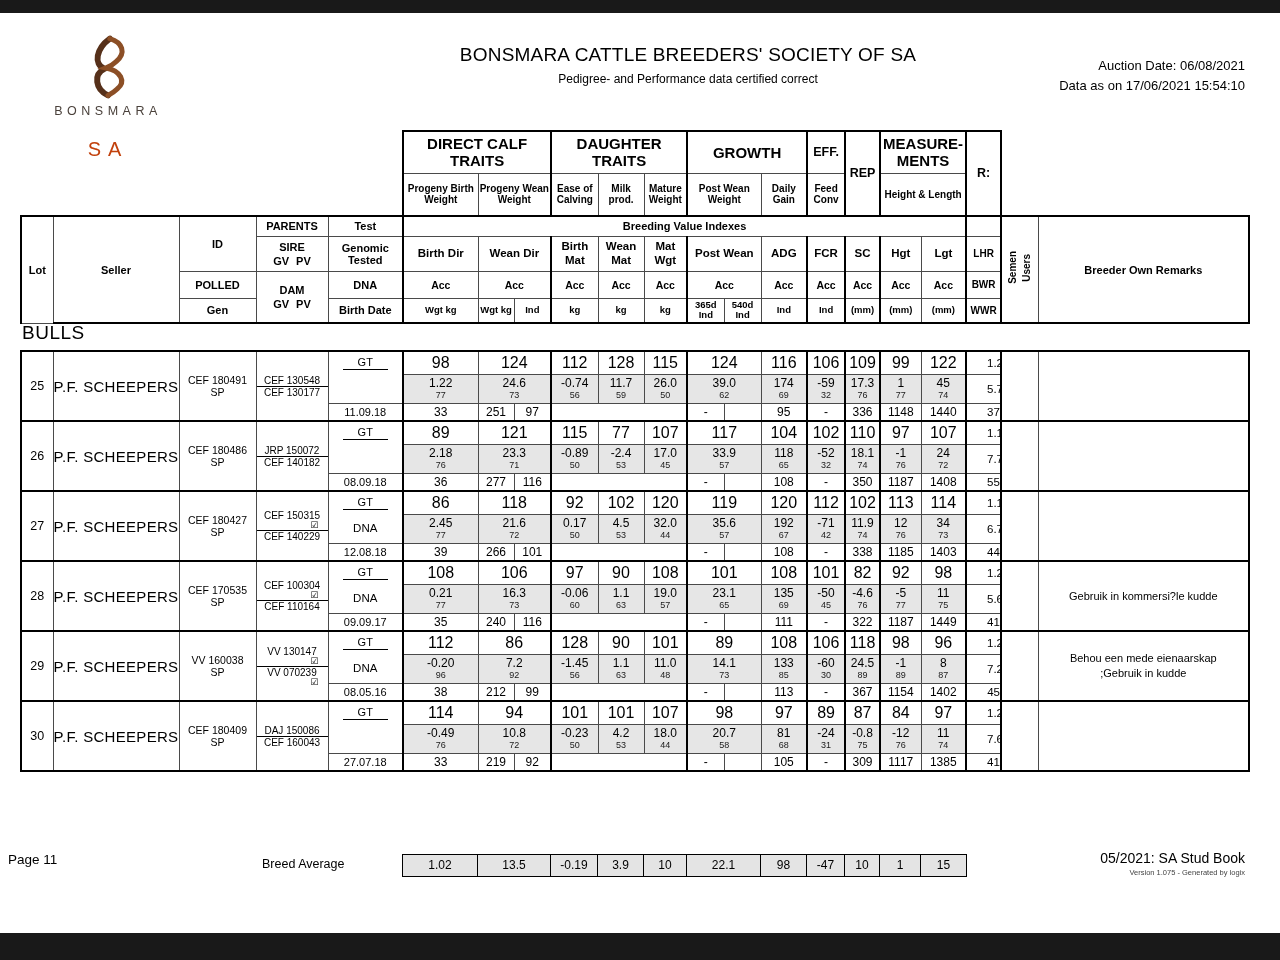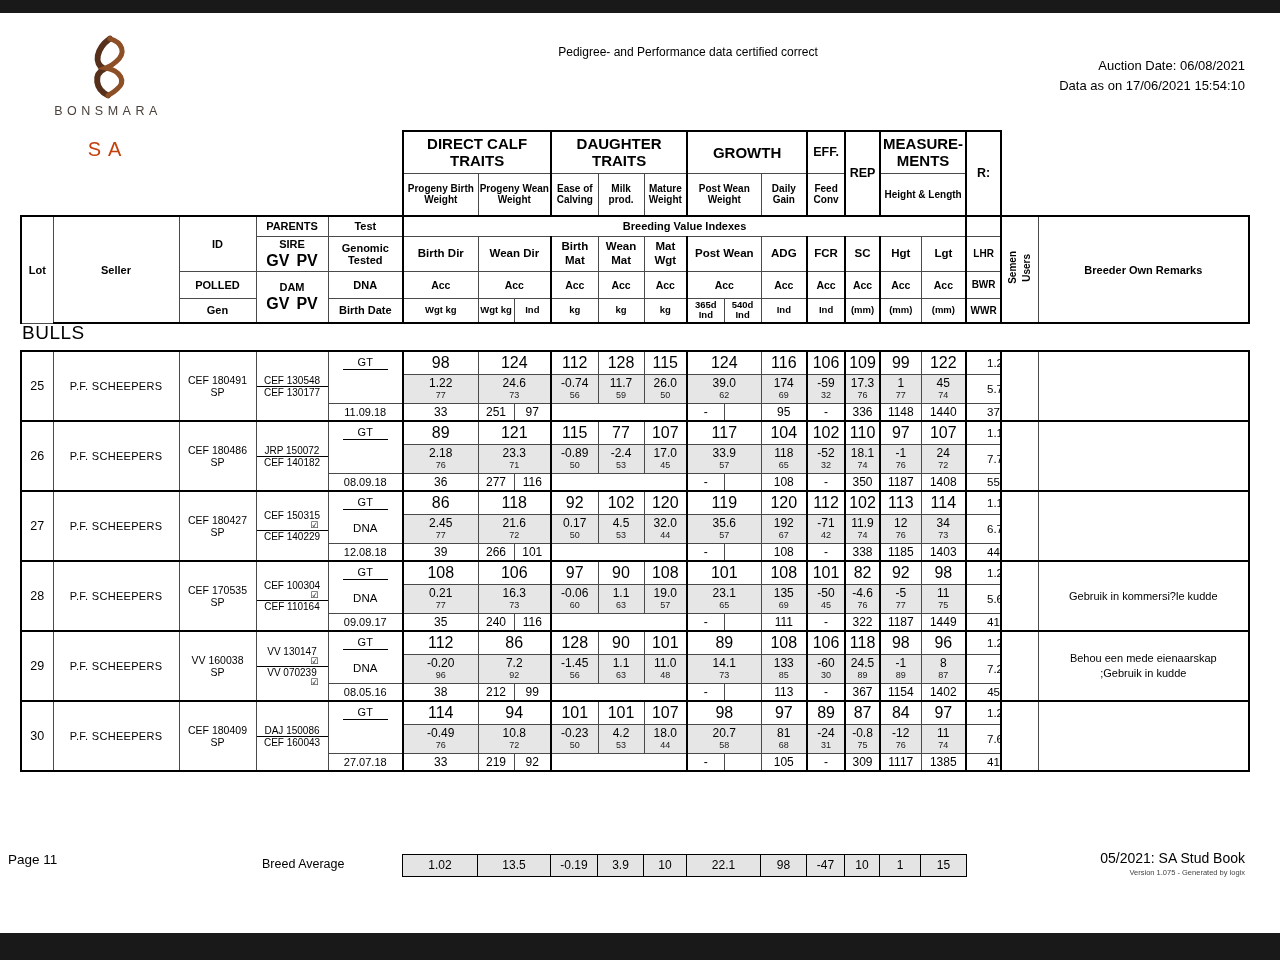--- a/index.html
+++ b/index.html
@@ -44,37 +44,37 @@
   tr.hr4 { height:25px; }
 
   .grp  { font-size:15px; line-height:1.15; }
   .sm   { font-size:12.5px; }
   .sub  { font-size:10px; line-height:1.15; }
   .hname{ font-size:11px; }
   .cname{ font-size:11.5px; line-height:1.2; }
   .acch { font-size:10.5px; }
   .unit { font-size:9.5px; line-height:1.1; }
   .rh   { font-size:10px; }
-  .gvpv { display:flex; justify-content:center; gap:7px; font-size:16px; margin-top:2px; }
+  .gvpv { display:flex; justify-content:center; gap:7px; font-size:11px; margin-top:2px; }
   .vert { writing-mode:vertical-rl; transform:rotate(180deg); font-size:10px; line-height:1.35; display:inline-block; }
 
   #bulls-heading { position:absolute; left:22px; top:322px; font-size:19px; letter-spacing:0.5px; }
 
   
   tr.ra { height:23px; }
   tr.rb { height:29px; }
   tr.rc { height:18px; }
   .idx   { font-size:16px; }
   .gy    { background:#e6e6e6; }
   .val   { font-size:12px; line-height:1.2; }
   .acc   { font-size:9px; line-height:1.1; color:#1a1a1a; }
   .bot   { font-size:12px; }
   .rcell { font-size:11.5px;padding-left:20px; }
   .c-lot    { font-size:12.5px; }
-  .c-seller { font-size:11px; letter-spacing:0.3px; }
+  .c-seller { font-size:15px; letter-spacing:0.3px; }
   .idwrap { display:flex; flex-direction:column; justify-content:space-around; height:100%; font-size:10.5px; }
   .parwrap{ display:flex; flex-direction:column; height:100%; }
   .parhalf{ flex:1; display:flex; flex-direction:column; justify-content:center; font-size:10px; }
   .parhalf.sire { border-bottom:1px solid #000; }
   .chk { font-size:9px; text-align:right; padding-right:9px; line-height:1; }
   .gtcell  { border-bottom:hidden; font-size:11px; }
   .gtline  { display:inline-block; border-bottom:1px solid #000; padding:0 15px 1px 15px; }
   .dnacell { border-top:hidden; font-size:11.5px; }
   .datecell{ font-size:11px; }
   .c-remarks { font-size:11px; line-height:1.35; padding:0 10px; }
@@ -98,20 +98,21 @@
 <div id="logo">
   <svg width="44" height="66" viewBox="0 0 48 72">
     <path d="M26 5 C 11 16 8 33 20 38 C 8 44 10 60 24 67" stroke="#56301a" stroke-width="6.5" fill="none" stroke-linecap="round"></path>
     <path d="M26 5 C 40 9 44 21 33 30 C 30 33 27 35 22 37 C 38 40 44 52 34 60 C 31 63 28 65 24 67" stroke="#8c4f26" stroke-width="5.5" fill="none" stroke-linecap="round"></path>
   </svg>
   <div class="logo-word">BONSMARA</div>
   <div class="logo-sa">SA</div>
 </div>
 
 <div id="titleblock">
+  <div id="page-title">BONSMARA CATTLE BREEDERS' SOCIETY OF SA</div>
   <div class="subtitle">Pedigree- and Performance data certified correct</div>
 </div>
 
 <div id="dates">
   <div>Auction Date: 06/08/2021</div>
   <div>Data as on 17/06/2021 15:54:10</div>
 </div>
 
 <table id="header-table">
   <colgroup>

